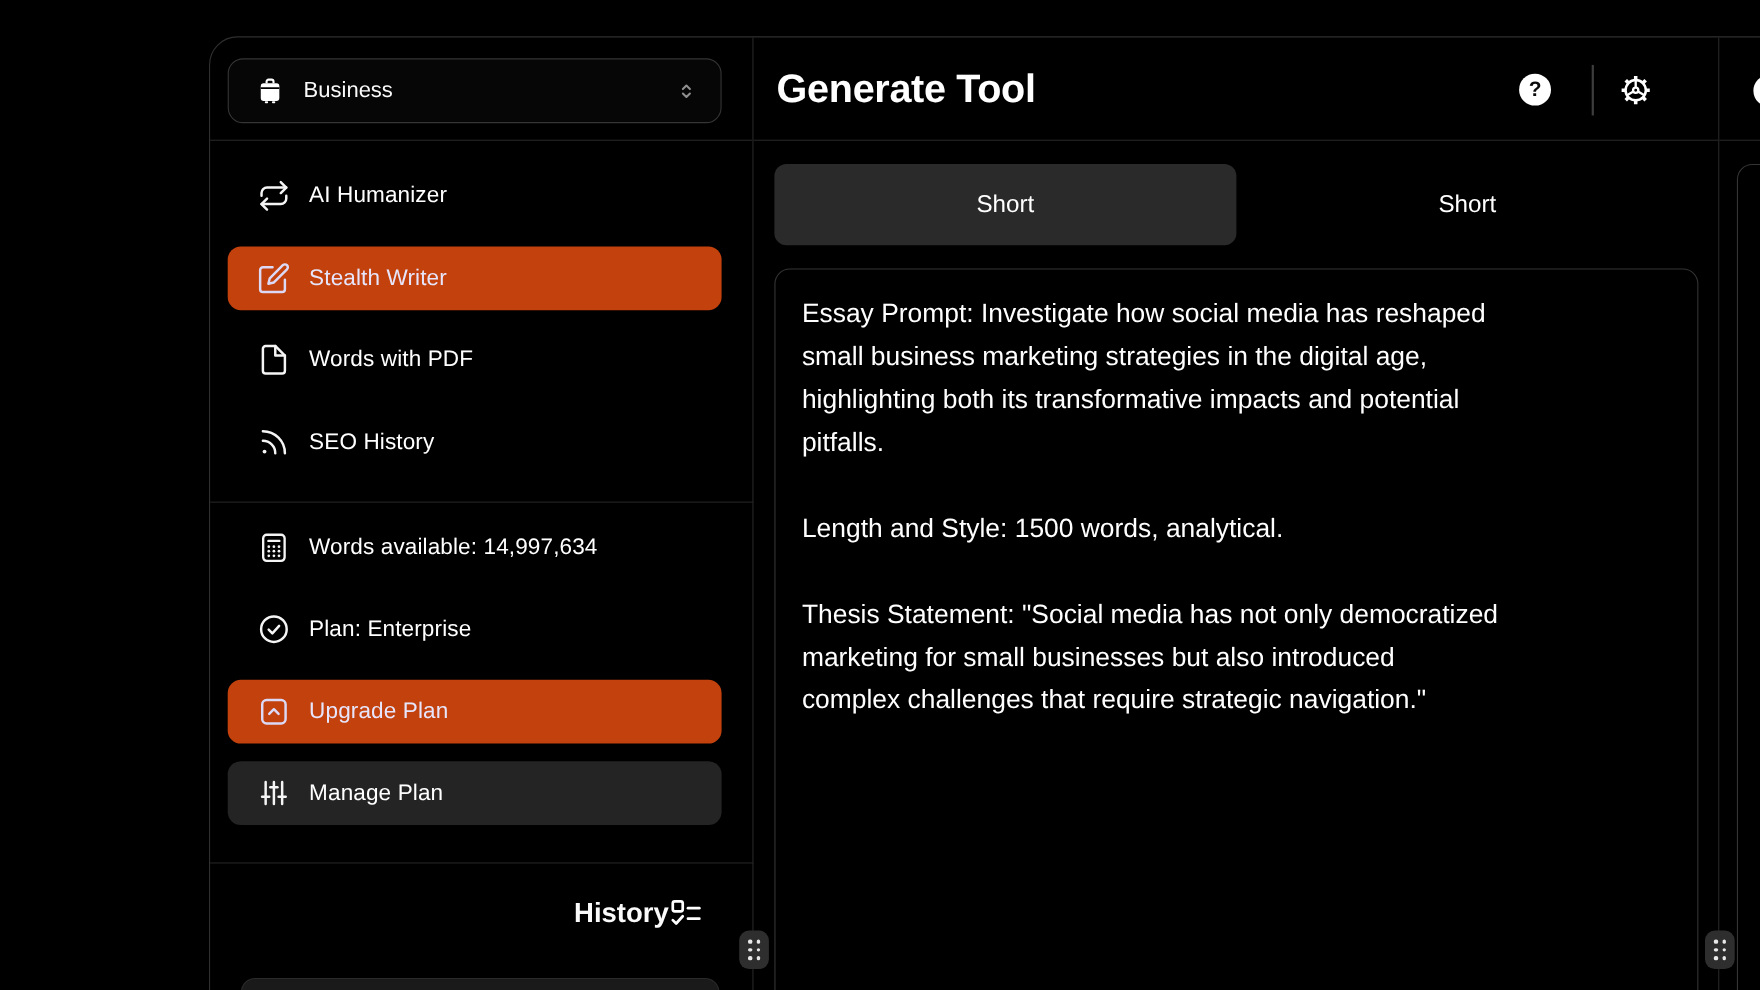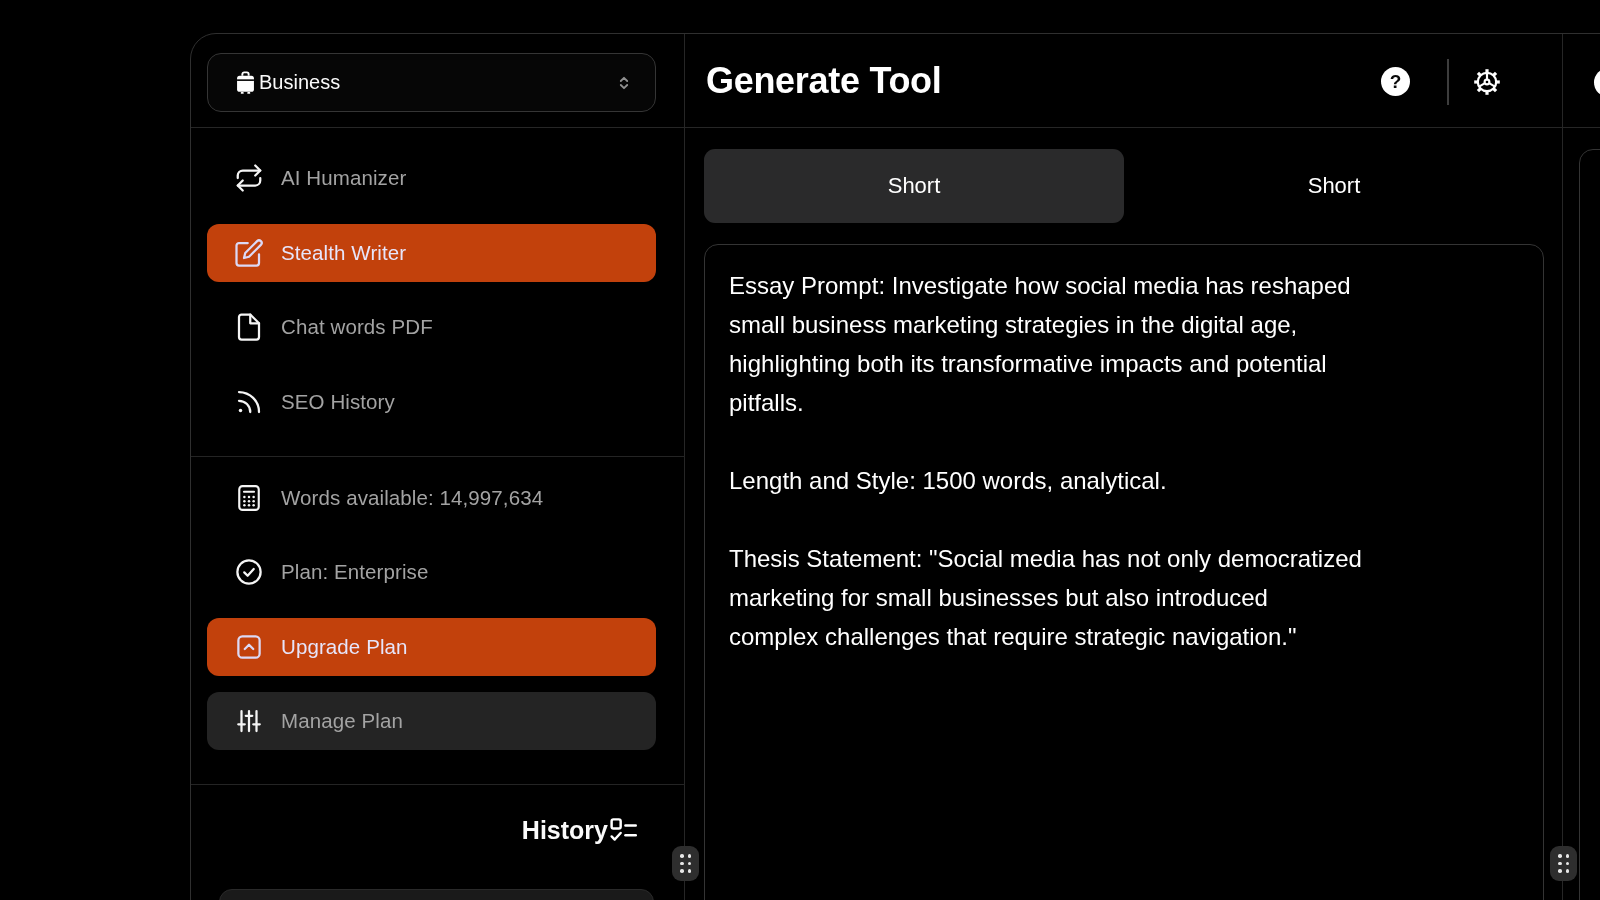--- a/index.html
+++ b/index.html
@@ -4,26 +4,26 @@
 <style>
   html,body{margin:0;padding:0;width:1600px;height:900px;background:#000;overflow:hidden;
     font-family:"Liberation Sans", sans-serif;-webkit-font-smoothing:antialiased;}
   *{box-sizing:border-box;}
   .window{position:absolute;left:190px;top:33px;width:1500px;height:920px;
     background:#000;border:1px solid #2f2f2f;border-radius:26px 0 0 0;}
   
   .sidebar{position:absolute;left:0;top:0;bottom:0;width:494px;border-right:1px solid #262626;}
   .sb-header{position:absolute;left:0;top:0;width:100%;height:94px;border-bottom:1px solid #262626;}
   .workspace{position:absolute;left:16px;top:19px;width:449px;height:59px;border:1.5px solid #353535;
-    border-radius:14px;background:#060606;display:flex;align-items:center;padding:0 20px 0 24px;cursor:pointer;}
+    border-radius:14px;background:#060606;display:flex;align-items:center;padding:0 20px 0 24px;gap:17px;cursor:pointer;}
   .workspace .label{font-size:20px;font-weight:500;color:#fafafa;}
   .workspace .spacer{flex:1;}
   .sb-item{position:absolute;left:16px;width:449px;height:54px;display:flex;align-items:center;
     padding-left:27px;gap:17px;border-radius:12px;cursor:pointer;}
-  .sb-item .label{font-size:20.5px;color:#a3a3a3;letter-spacing:.1px;}
+  .sb-item .label{font-size:20.5px;color:#ffffff;letter-spacing:.1px;}
   .sb-item.pill-primary{height:58px;background:#c2410c;}
   .sb-item.pill-primary .label{color:#e7e5fb;}
   .sb-item.pill-secondary{height:58px;background:#242424;}
   .sb-divider{position:absolute;left:0;width:494px;height:1px;background:#242424;}
   .history-head{position:absolute;left:40px;top:781px;width:408px;display:flex;align-items:center;justify-content:flex-end;}
   .history-title{font-size:25px;font-weight:700;color:#fafafa;}
   .history-item{position:absolute;left:28px;top:855px;width:435px;height:60px;background:#1a1a1a;
     border:1px solid #2a2a2a;border-radius:13px;}
   
   .main{position:absolute;left:494px;top:0;bottom:0;width:878px;border-right:1px solid #262626;}
@@ -94,21 +94,21 @@
         <path d="M18.5 2.5a2.12 2.12 0 0 1 3 3L12 15l-4 1 1-4 9.5-9.5z"></path>
       </svg>
       <span class="label">Stealth Writer</span>
     </div>
 
     <div class="sb-item" style="top:266px">
       <svg class="icon" width="30" height="30" viewBox="0 0 24 24" fill="none" stroke="#f5f5f5" stroke-width="1.8" stroke-linecap="round" stroke-linejoin="round">
         <path d="M13 2H6a2 2 0 0 0-2 2v16a2 2 0 0 0 2 2h12a2 2 0 0 0 2-2V9z"></path>
         <polyline points="13 2 13 9 20 9"></polyline>
       </svg>
-      <span class="label">Chat words PDF</span>
+      <span class="label">Words with PDF</span>
     </div>
 
     <div class="sb-item" style="top:341px">
       <svg class="icon" width="30" height="30" viewBox="0 0 24 24" fill="none" stroke="#f5f5f5" stroke-width="1.8" stroke-linecap="round" stroke-linejoin="round">
         <path d="M4 11a9 9 0 0 1 9 9"></path>
           <path d="M4 4a16 16 0 0 1 16 16"></path>
         <circle cx="5.2" cy="18.8" r="1.4" fill="#f5f5f5" stroke="none"></circle>
       </svg>
       <span class="label">SEO History</span>
     </div>

